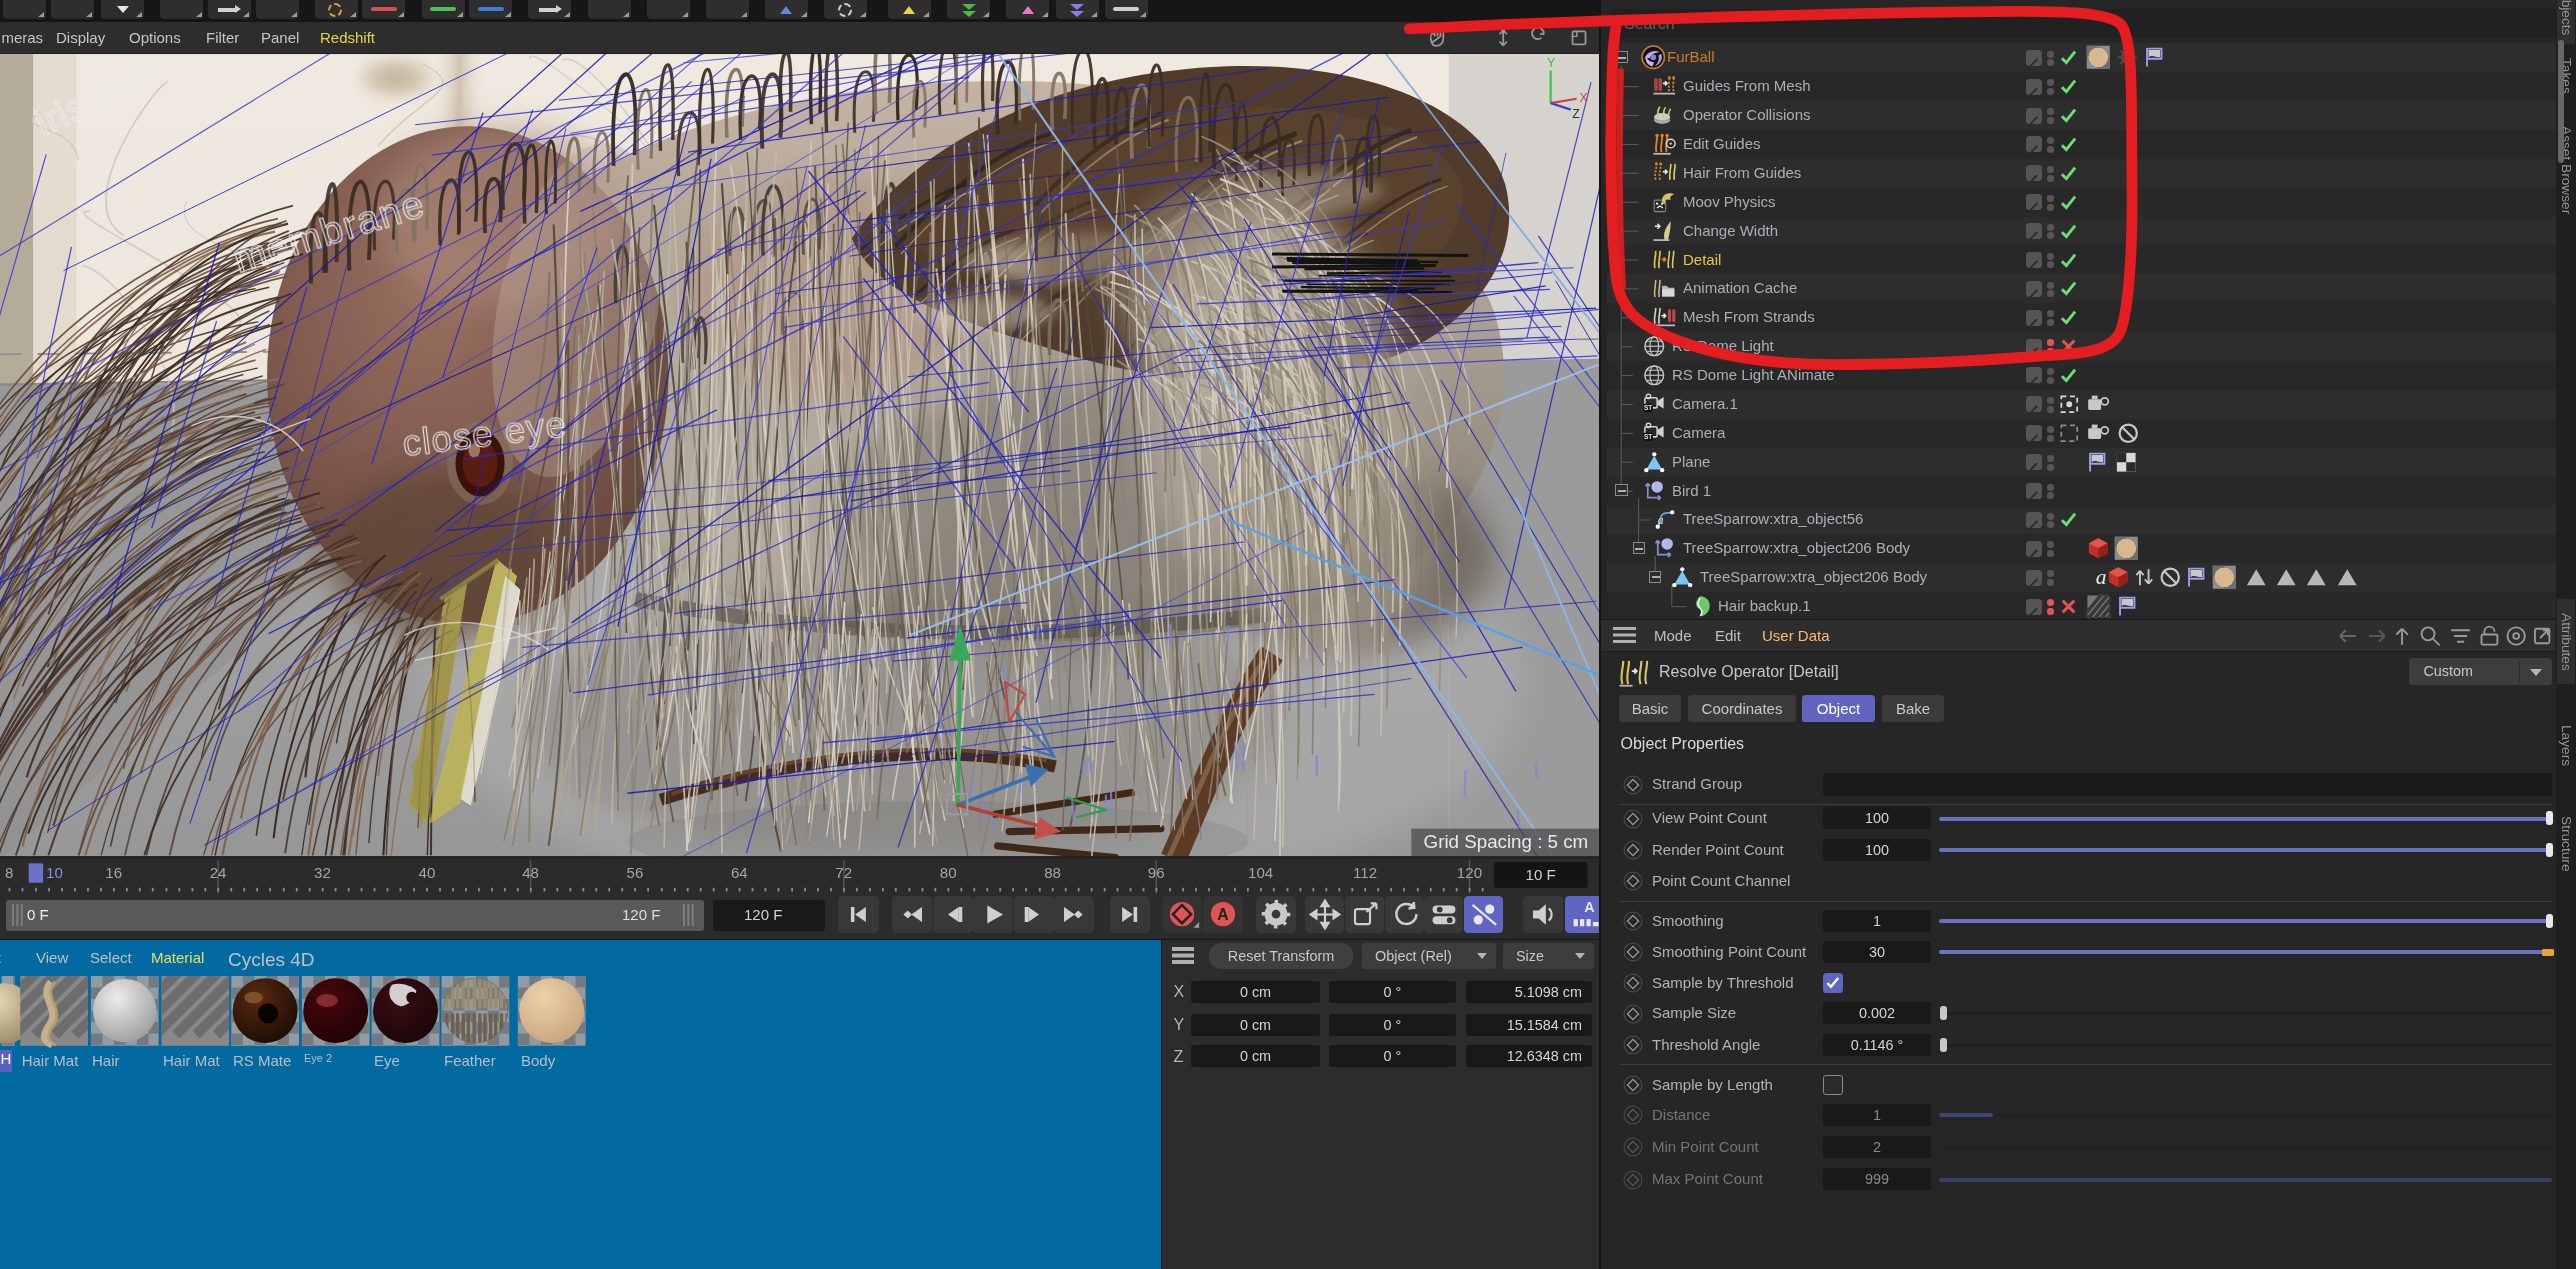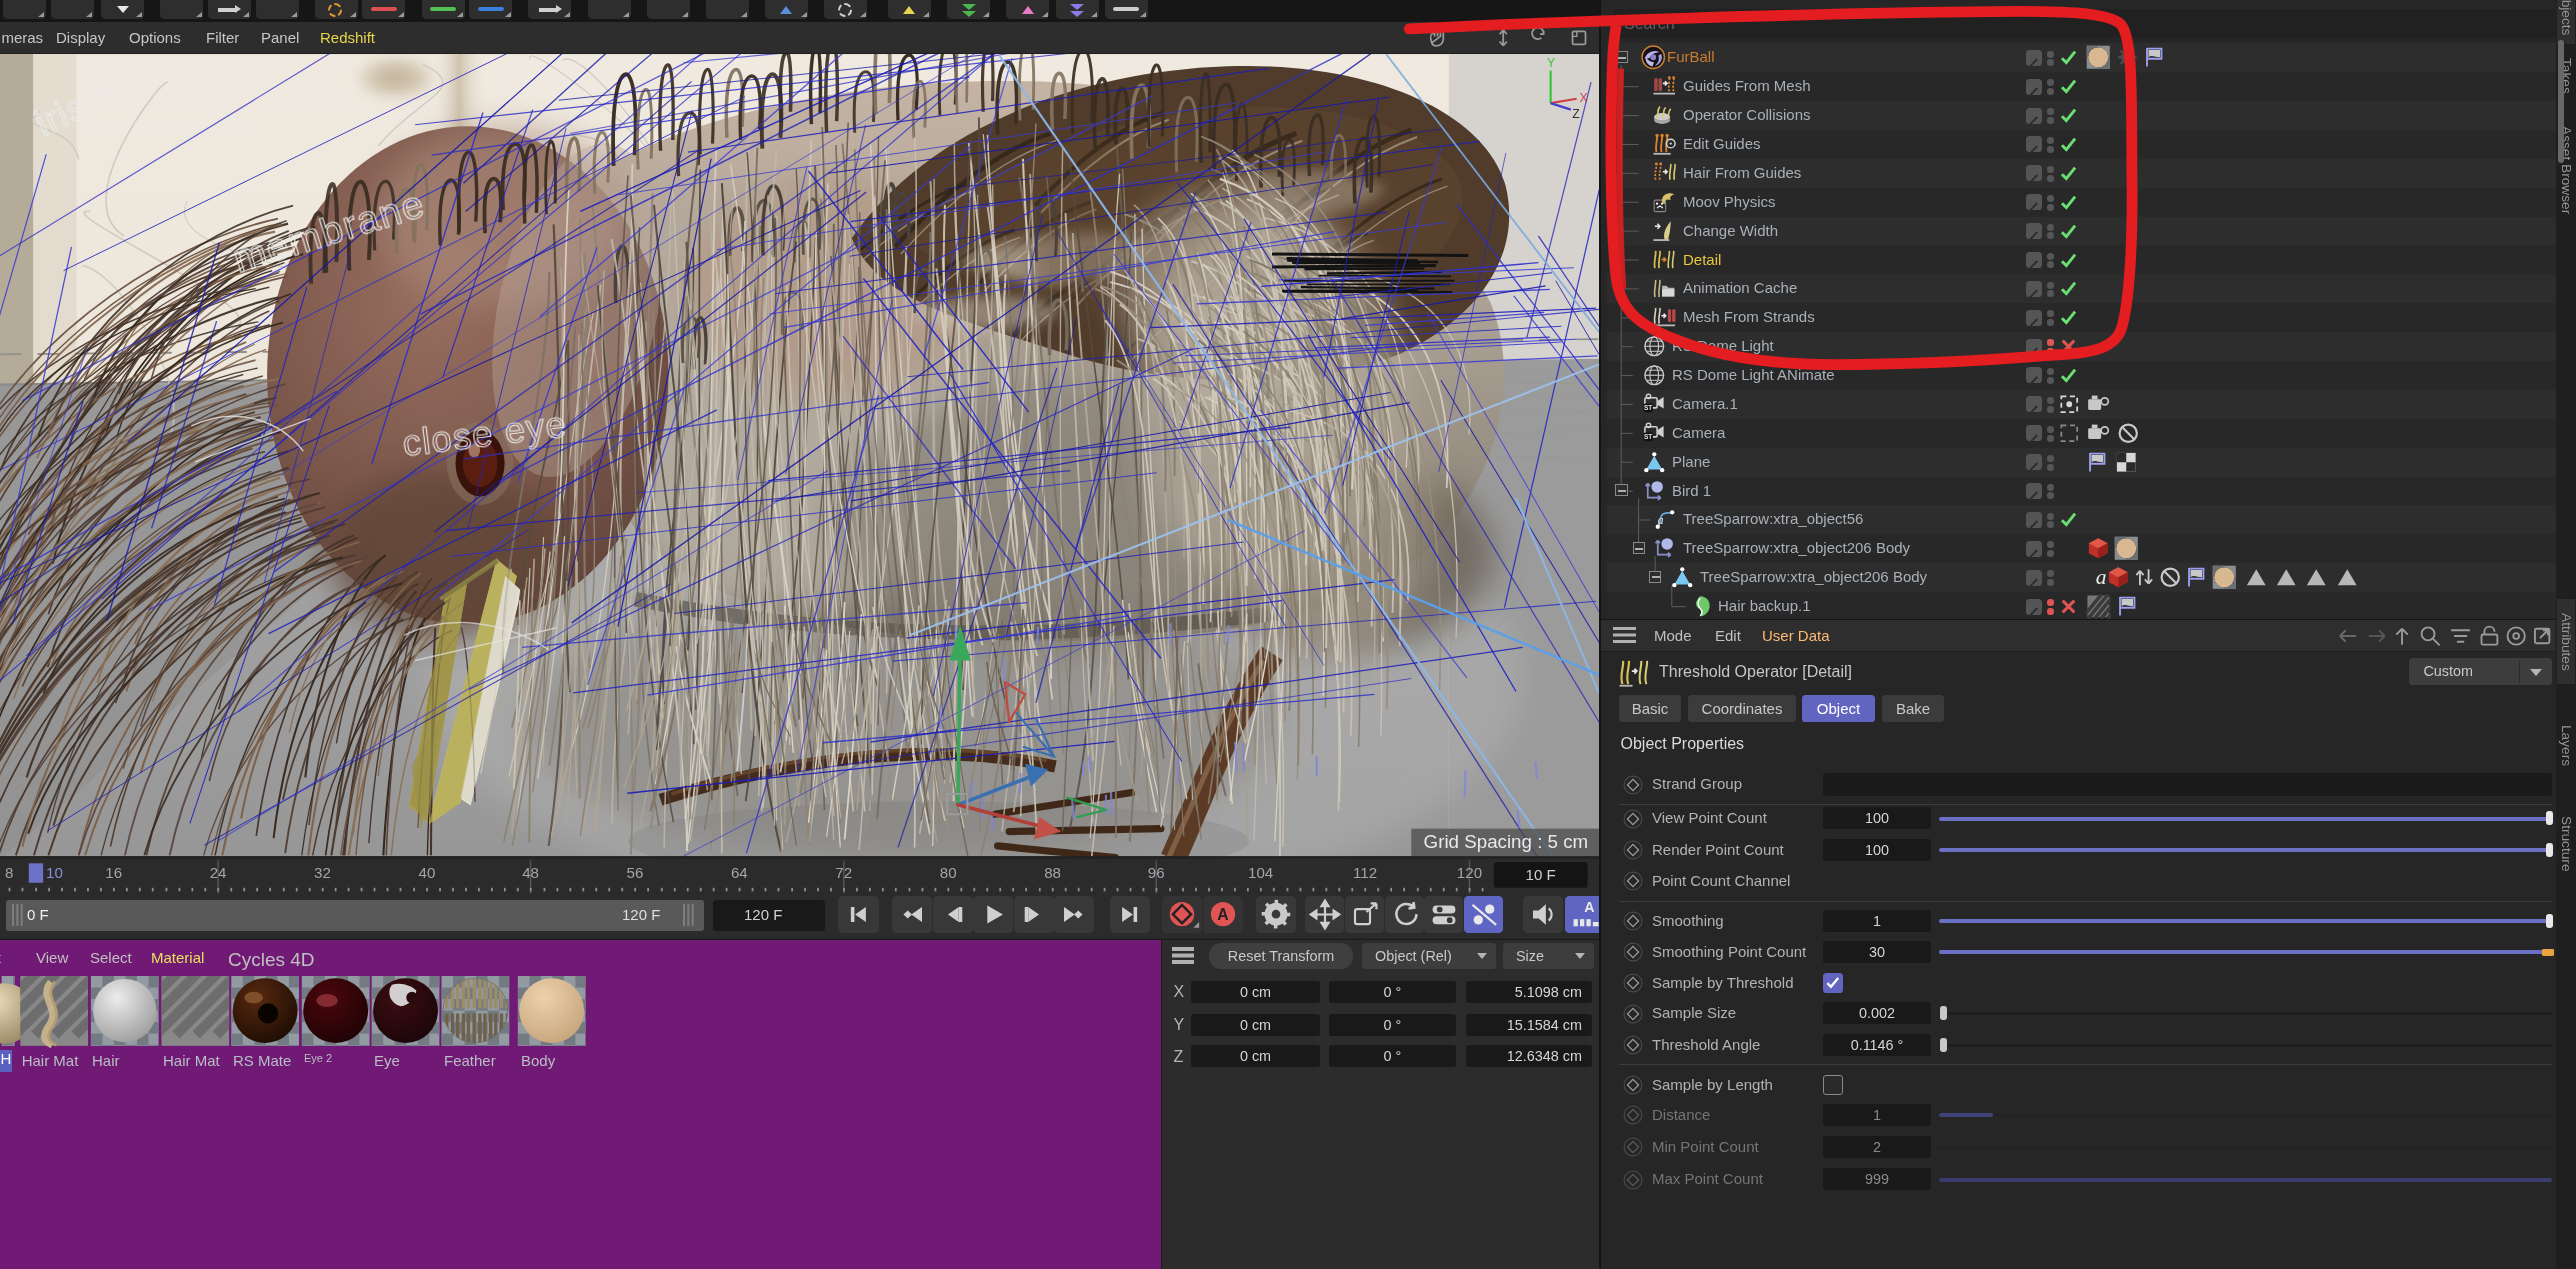--- a/index.html
+++ b/index.html
@@ -3,21 +3,21 @@
 *{margin:0;padding:0;box-sizing:border-box}
 html,body{width:2576px;height:1270px;background:#272727;overflow:hidden;
  font-family:"Liberation Sans",sans-serif;color:#c0c0c0}
 .abs{position:absolute}
 #toolbar{left:0;top:0;width:2576px;height:21.7px;background:#161616}
 .tbtn{position:absolute;top:-5px;height:24px;background:#2e2e2e;border-radius:4.3px}
 #vpmenu{left:0;top:21.7px;width:1599px;height:32.5px;background:#2d2d2d;border-bottom:1.4px solid #1f1f1f}
 #vpmenu span{position:absolute;top:7.2px;font-size:15px;color:#c6c6c6}
 #ruler{left:0;top:859px;width:1599px;height:36px;background:#2b2b2b}
 #playrow{left:0;top:895px;width:1599px;height:43px;background:#2b2b2b}
-#matpanel{left:0;top:939px;width:1161px;height:331px;background:#701a75;border-top:1.4px solid #1b1b1b}
+#matpanel{left:0;top:939px;width:1161px;height:331px;background:#0369a1;border-top:1.4px solid #1b1b1b}
 #coordpanel{left:1161px;top:939px;width:438px;height:331px;background:#2c2c2c;border-top:1.4px solid #1b1b1b;border-left:1.4px solid #1b1b1b}
 #rightpanel{left:1599px;top:0;width:957px;height:1270px;background:#262626;border-left:2.9px solid #141414}
 #vtabs{left:2556px;top:0;width:20px;height:1270px;background:#1f1f1f}
 .vtab{position:absolute;left:1.4px;width:17.3px;color:#969696;font-size:13.7px;writing-mode:vertical-rl;text-align:center}
 .rowtxt{position:absolute;font-size:15px;color:#a9b0b8;white-space:nowrap}
 .pill{position:absolute;background:#3f3f3f;border-radius:12.3px;color:#c9c9c9;font-size:14.4px;text-align:center}
 .combo{position:absolute;background:#3d3d3d;border-radius:3.6px;color:#c9c9c9;font-size:14.4px}
 .nbox{position:absolute;background:#191919;border-radius:2.9px;color:#d5d5d5;font-size:14.4px;text-align:center}
 .alabel{position:absolute;font-size:15px;color:#b3b3b3;white-space:nowrap}
 svg{display:block}
@@ -2206,21 +2206,21 @@
       <circle cx="252" cy="18" r="4"></circle>
       <rect x="278" y="8" width="20" height="20" rx="2"></rect>
       <path d="M285,21 L296,10 m-7,0 h7 v7"></path>
     </svg>
     <svg class="abs" style="left:17.3px;top:658px" width="32" height="29" viewBox="0 0 44 40">
     <path d="M6,36 C2,24 8,12 7,4 M14,36 C10,24 16,12 15,4" stroke="#d8c050" stroke-width="3" fill="none"></path>
     <path d="M19,18 h7 m-3.5,-3.5 l3.5,3.5 l-3.5,3.5" stroke="#e8e8e8" stroke-width="2.4" fill="none"></path>
     <path d="M31,36 C27,24 33,12 32,4 M39,36 C35,24 41,12 40,4" stroke="#d8cc70" stroke-width="2.8" fill="none"></path>
     <rect x="2" y="37" width="18" height="2.5" fill="#b8b8b8"></rect>
     </svg>
-    <div class="abs" style="left:58px;top:663px;font-size:16px;color:#c6c6c6">Threshold Operator [Detail]</div>
+    <div class="abs" style="left:58px;top:663px;font-size:16px;color:#c6c6c6">Resolve Operator [Detail]</div>
     <div class="combo" style="left:808px;top:658px;width:143px;height:27.4px;line-height:27.4px"><span style="margin-left:14.4px">Custom</span><span style="position:absolute;right:32px;top:2.9px;width:0.7px;height:21.7px;background:#2a2a2a"></span><span style="position:absolute;right:10px;top:10.8px;width:0;height:0;border-left:6.5px solid transparent;border-right:6.5px solid transparent;border-top:7.2px solid #b5b5b5"></span></div>
     <div class="abs" style="left:18px;top:695px;width:62px;height:27px;background:#3b3b3b;border-radius:3.6px;color:#c8c8c8;font-size:15px;text-align:center;line-height:27px">Basic</div>
     <div class="abs" style="left:87px;top:695px;width:108px;height:27px;background:#3b3b3b;border-radius:3.6px;color:#c8c8c8;font-size:15px;text-align:center;line-height:27px">Coordinates</div>
     <div class="abs" style="left:201px;top:695px;width:73px;height:27px;background:#6165c0;border-radius:3.6px;color:#ffffff;font-size:15px;text-align:center;line-height:27px">Object</div>
     <div class="abs" style="left:281px;top:695px;width:62px;height:27px;background:#3b3b3b;border-radius:3.6px;color:#c8c8c8;font-size:15px;text-align:center;line-height:27px">Bake</div>
     <div class="abs" style="left:19.5px;top:735px;font-size:16px;color:#dadada">Object Properties</div>
     <svg class="abs" style="left:21.7px;top:775px" width="20" height="20" viewBox="0 0 28 28">
       <circle cx="14" cy="14" r="12.5" fill="none" stroke="#4a4a4a" stroke-width="1.6"></circle>
       <rect x="8.5" y="8.5" width="11" height="11" fill="none" stroke="#9a9a9a" stroke-width="1.8" transform="rotate(45 14 14)"></rect>
     </svg>

